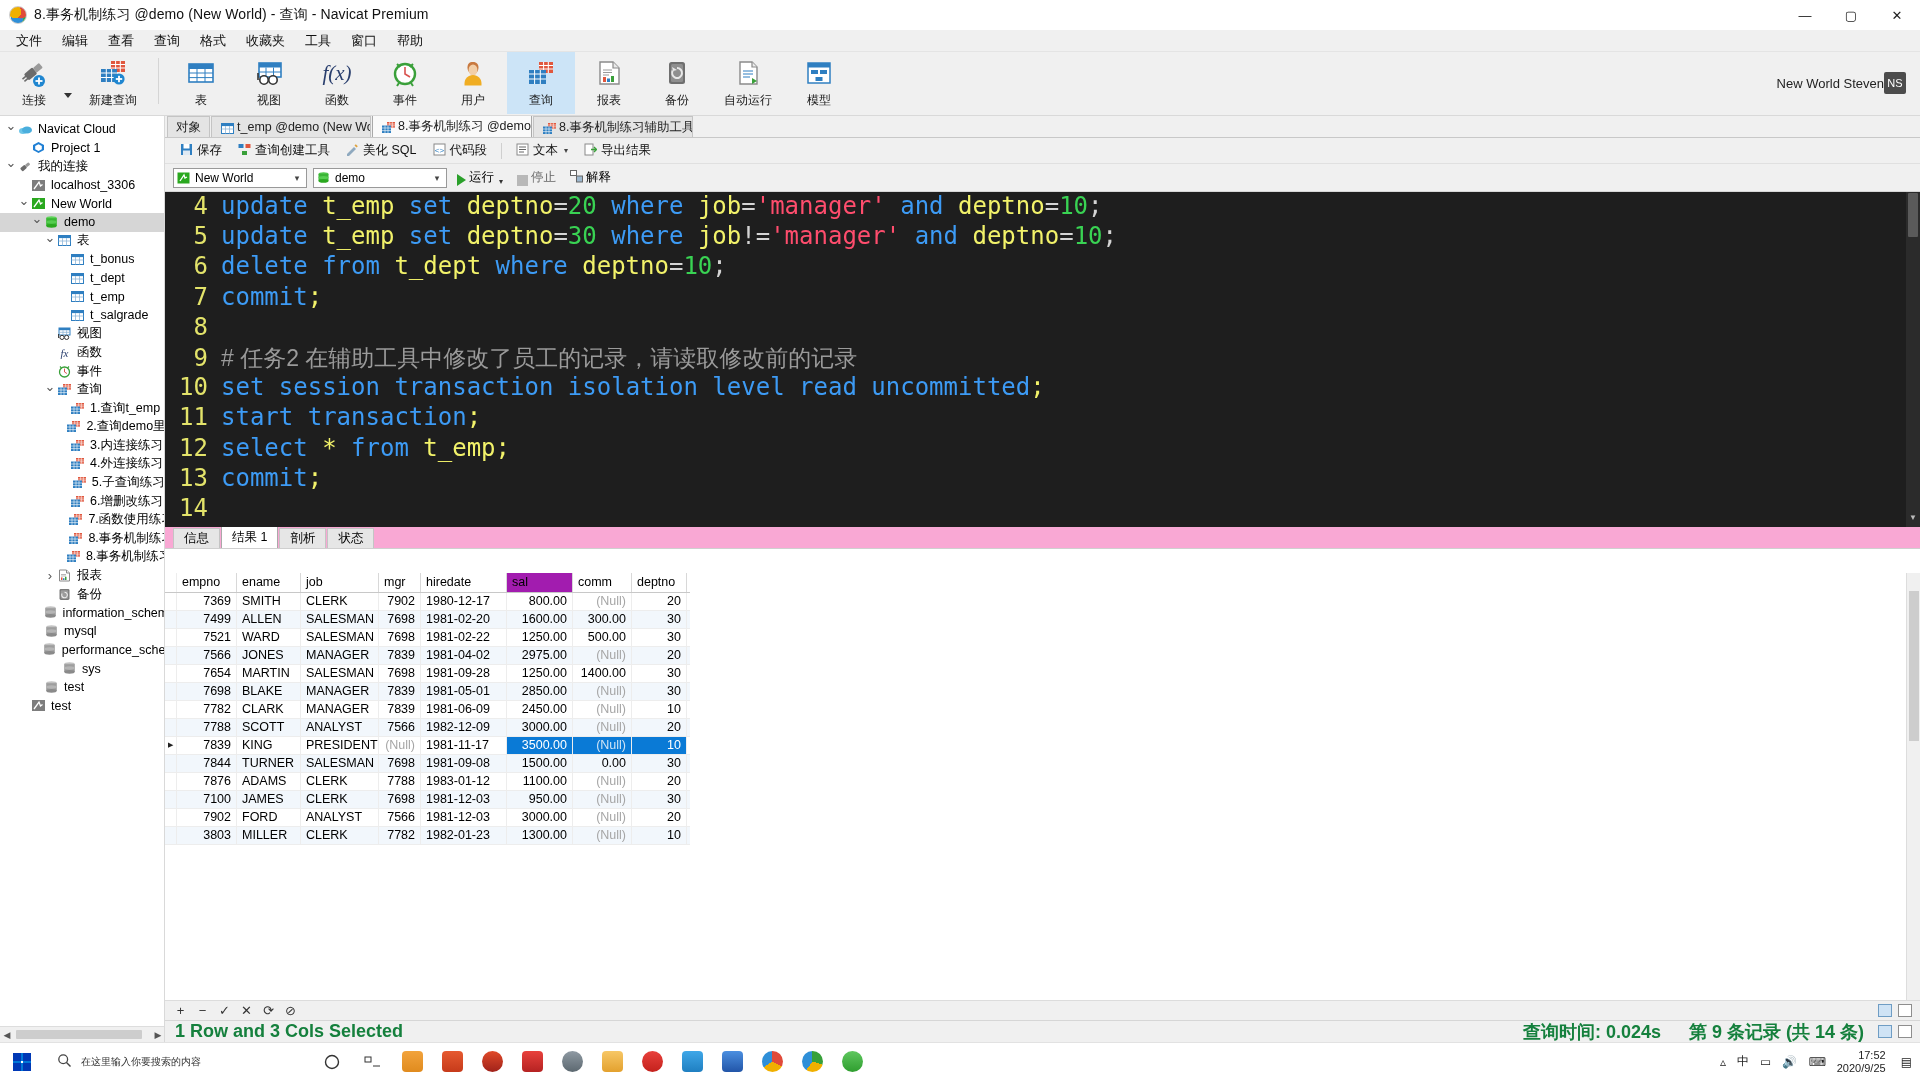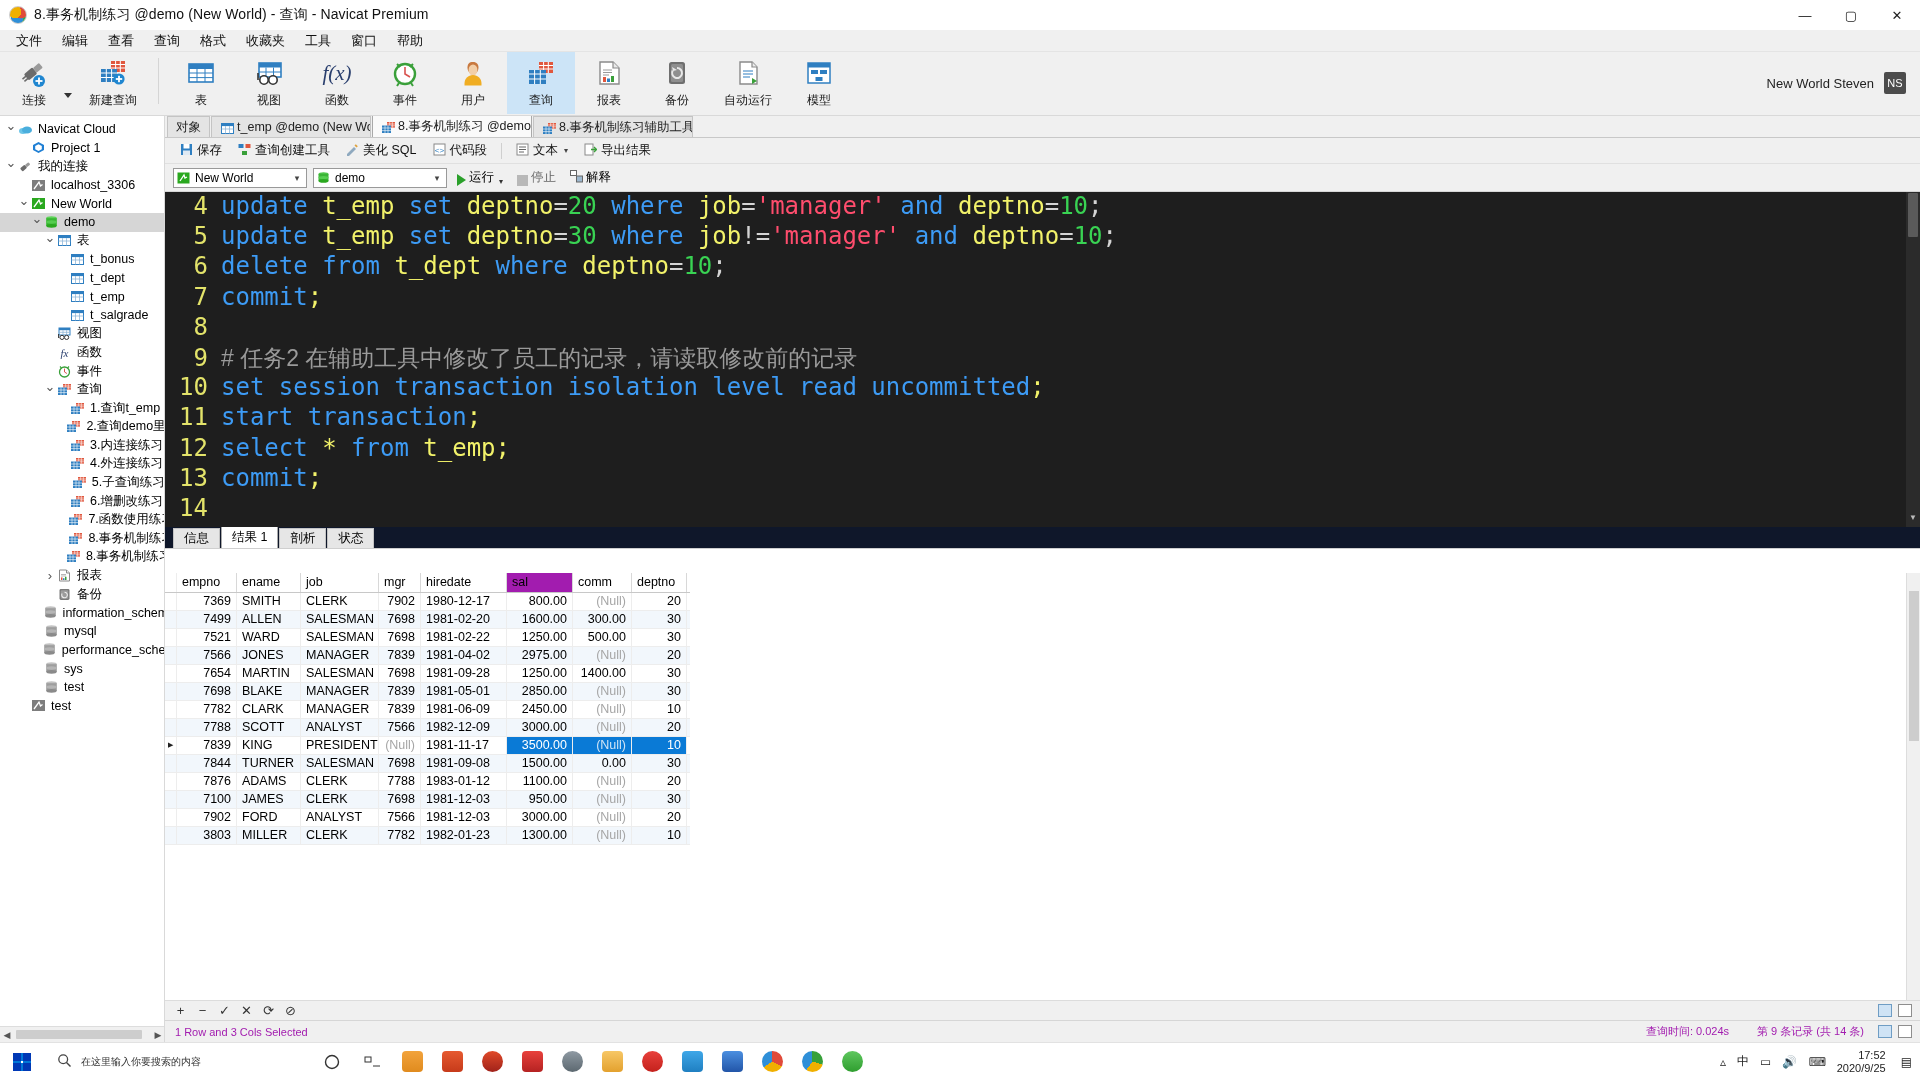--- a/index.html
+++ b/index.html
@@ -42,21 +42,21 @@
   .tb-group { display:flex; height:64px; }
   .tb-sep { width:1px; height:46px; background:#d5d5d5; margin:6px 8px 0 8px; }
   .tbtn { width:68px; height:62px; display:flex; flex-direction:column; align-items:center;
           justify-content:flex-start; padding-top:5px; cursor:default; }
   .tbtn.wide { width:74px; }
   .tbtn.active { background:#cce4f7; }
   .tbtn .ic { height:32px; display:flex; align-items:center; justify-content:center; }
   .tbtn .lb { font-size:12px; margin-top:3px; color:#1a1a1a; white-space:nowrap; }
   .caret-down { width:0;height:0;border-left:4px solid transparent;border-right:4px solid transparent;
                 border-top:5px solid #333; align-self:center; margin-top:22px; margin-left:-4px; margin-right:4px;}
-  .user-badge { position:absolute; right:14px; top:20px; display:flex; align-items:center; gap:10px; }
+  .user-badge { position:absolute; right:14px; top:20px; display:flex; align-items:center; }
   .user-badge .uname { font-size:13px; color:#222; }
   .user-badge .uav { width:22px;height:22px;background:#4c4c4c;color:#fff;border-radius:2px;
        font-size:11px; display:flex;align-items:center;justify-content:center; }
 
   
   .body { flex:1; display:flex; min-height:0; }
   .sidebar { width:165px; background:#fff; border-right:1px solid #d9d9d9;
              position:relative; overflow:hidden; }
   .tree { padding-top:4px; font-size:12.5px; }
   .node { height:18.6px; display:flex; align-items:center; white-space:nowrap; }
@@ -114,21 +114,21 @@
   .str{ color:#ff4d6d; }       
   .cmt{ color:#9a9a9a; font-family:"Liberation Sans",sans-serif; font-size:23px;}
   .op { color:#d4d4d4; }
   .ed-vscroll { width:14px; background:#2b2b2b; position:relative; }
   .ed-vscroll .t { position:absolute; left:2px; top:1px; width:10px; height:44px; background:#5a5a5a; border-radius:1px;}
   .ed-vscroll .up,.ed-vscroll .dn { position:absolute; left:0; width:14px; height:14px; color:#bbb; font-size:8px; text-align:center; }
   .ed-vscroll .up { top:0 } .ed-vscroll .dn { bottom:0 }
 
   
   .results { flex:1; display:flex; flex-direction:column; background:#fff; min-height:0; }
-  .restabs { height:22px; background:#0f172a; display:flex; align-items:flex-end; padding-left:8px;
+  .restabs { height:22px; background:#f9a8d4; display:flex; align-items:flex-end; padding-left:8px;
              border-bottom:1px solid #cfcfcf; }
   .rtab { height:20px; padding:0 10px; font-size:12.5px; display:flex; align-items:center;
           background:#e6e6e6; border:1px solid #c4c4c4; border-bottom:none; margin-right:1px; }
   .rtab.active { background:#fff; height:22px; border-color:#a9a9a9; }
 
   .gridwrap { flex:1; display:flex; min-height:0; position:relative;margin-top:24px; }
   .grid { width:525px; flex:0 0 auto; display:flex; flex-direction:column; font-size:12.5px; }
   .grow { display:flex; height:18px; border-bottom:1px solid #ededed; }
   .ghead { display:flex; height:20px; background:#fff; border-bottom:1px solid #c8c8c8; }
   .gh { border-right:1px solid #d8d8d8; padding:2px 5px; overflow:hidden; white-space:nowrap; background:#fff; }
@@ -151,21 +151,21 @@
   
   .gridtool { height:20px; background:#f0f0f0; display:flex; align-items:center; gap:9px;
               padding-left:9px; border-top:1px solid #dcdcdc; font-size:13px; color:#333; }
   .gridtool .gt { width:13px; text-align:center; }
   .gridtool .spacer { flex:1; }
   .viewmodes { display:flex; gap:6px; padding-right:8px; }
   .vm { width:14px; height:13px; border:1px solid #8e8e8e; background:#fff; }
   .vm.on { background:#cfe3f5; border-color:#6f9dc4; }
 
   .statusbar { height:22px; background:#f0f0f0; display:flex; align-items:center;
-               border-top:1px solid #d6d6d6; font-size:11px; color:#a21caf; }
+               border-top:1px solid #d6d6d6; font-size:18px; color:#15803d;font-weight:bold; }
   .statusbar .left { padding-left:10px; }
   .statusbar .spacer { flex:1; }
   .statusbar .s { padding:0 14px; }
   .statusbar .icons { display:flex; gap:6px; padding-right:8px; }
 
   
   .taskbar { height:38px; background:#ffffff; display:flex; align-items:center;
              border-top:1px solid #e2e2e2; }
   .start { width:44px; height:38px; display:flex; align-items:center; justify-content:center; }
   .winlogo { width:18px;height:18px;
@@ -716,21 +716,21 @@
           <div class="node" style="padding-left: 30px;">
             <span class="tw "></span>
             <span class="nic"><svg width="15" height="13" viewBox="0 0 15 13">
                 <ellipse cx="7.5" cy="2.2" rx="5.3" ry="1.9" fill="#c2c2c2"></ellipse>
                 <rect x="2.2" y="2.2" width="10.6" height="7.6" fill="#9e9e9e"></rect>
                 <ellipse cx="7.5" cy="9.8" rx="5.3" ry="1.9" fill="#8a8a8a"></ellipse>
                 <ellipse cx="7.5" cy="6" rx="5.3" ry="1.7" fill="#b5b5b5"></ellipse>
               </svg></span>
             <span class="nlabel">performance_schema</span>
           </div>
-          <div class="node" style="padding-left: 30px;">
+          <div class="node" style="padding-left: 48px;">
             <span class="tw "></span>
             <span class="nic"><svg width="15" height="13" viewBox="0 0 15 13">
                 <ellipse cx="7.5" cy="2.2" rx="5.3" ry="1.9" fill="#c2c2c2"></ellipse>
                 <rect x="2.2" y="2.2" width="10.6" height="7.6" fill="#9e9e9e"></rect>
                 <ellipse cx="7.5" cy="9.8" rx="5.3" ry="1.9" fill="#8a8a8a"></ellipse>
                 <ellipse cx="7.5" cy="6" rx="5.3" ry="1.7" fill="#b5b5b5"></ellipse>
               </svg></span>
             <span class="nlabel">sys</span>
           </div>
           <div class="node" style="padding-left: 30px;">

